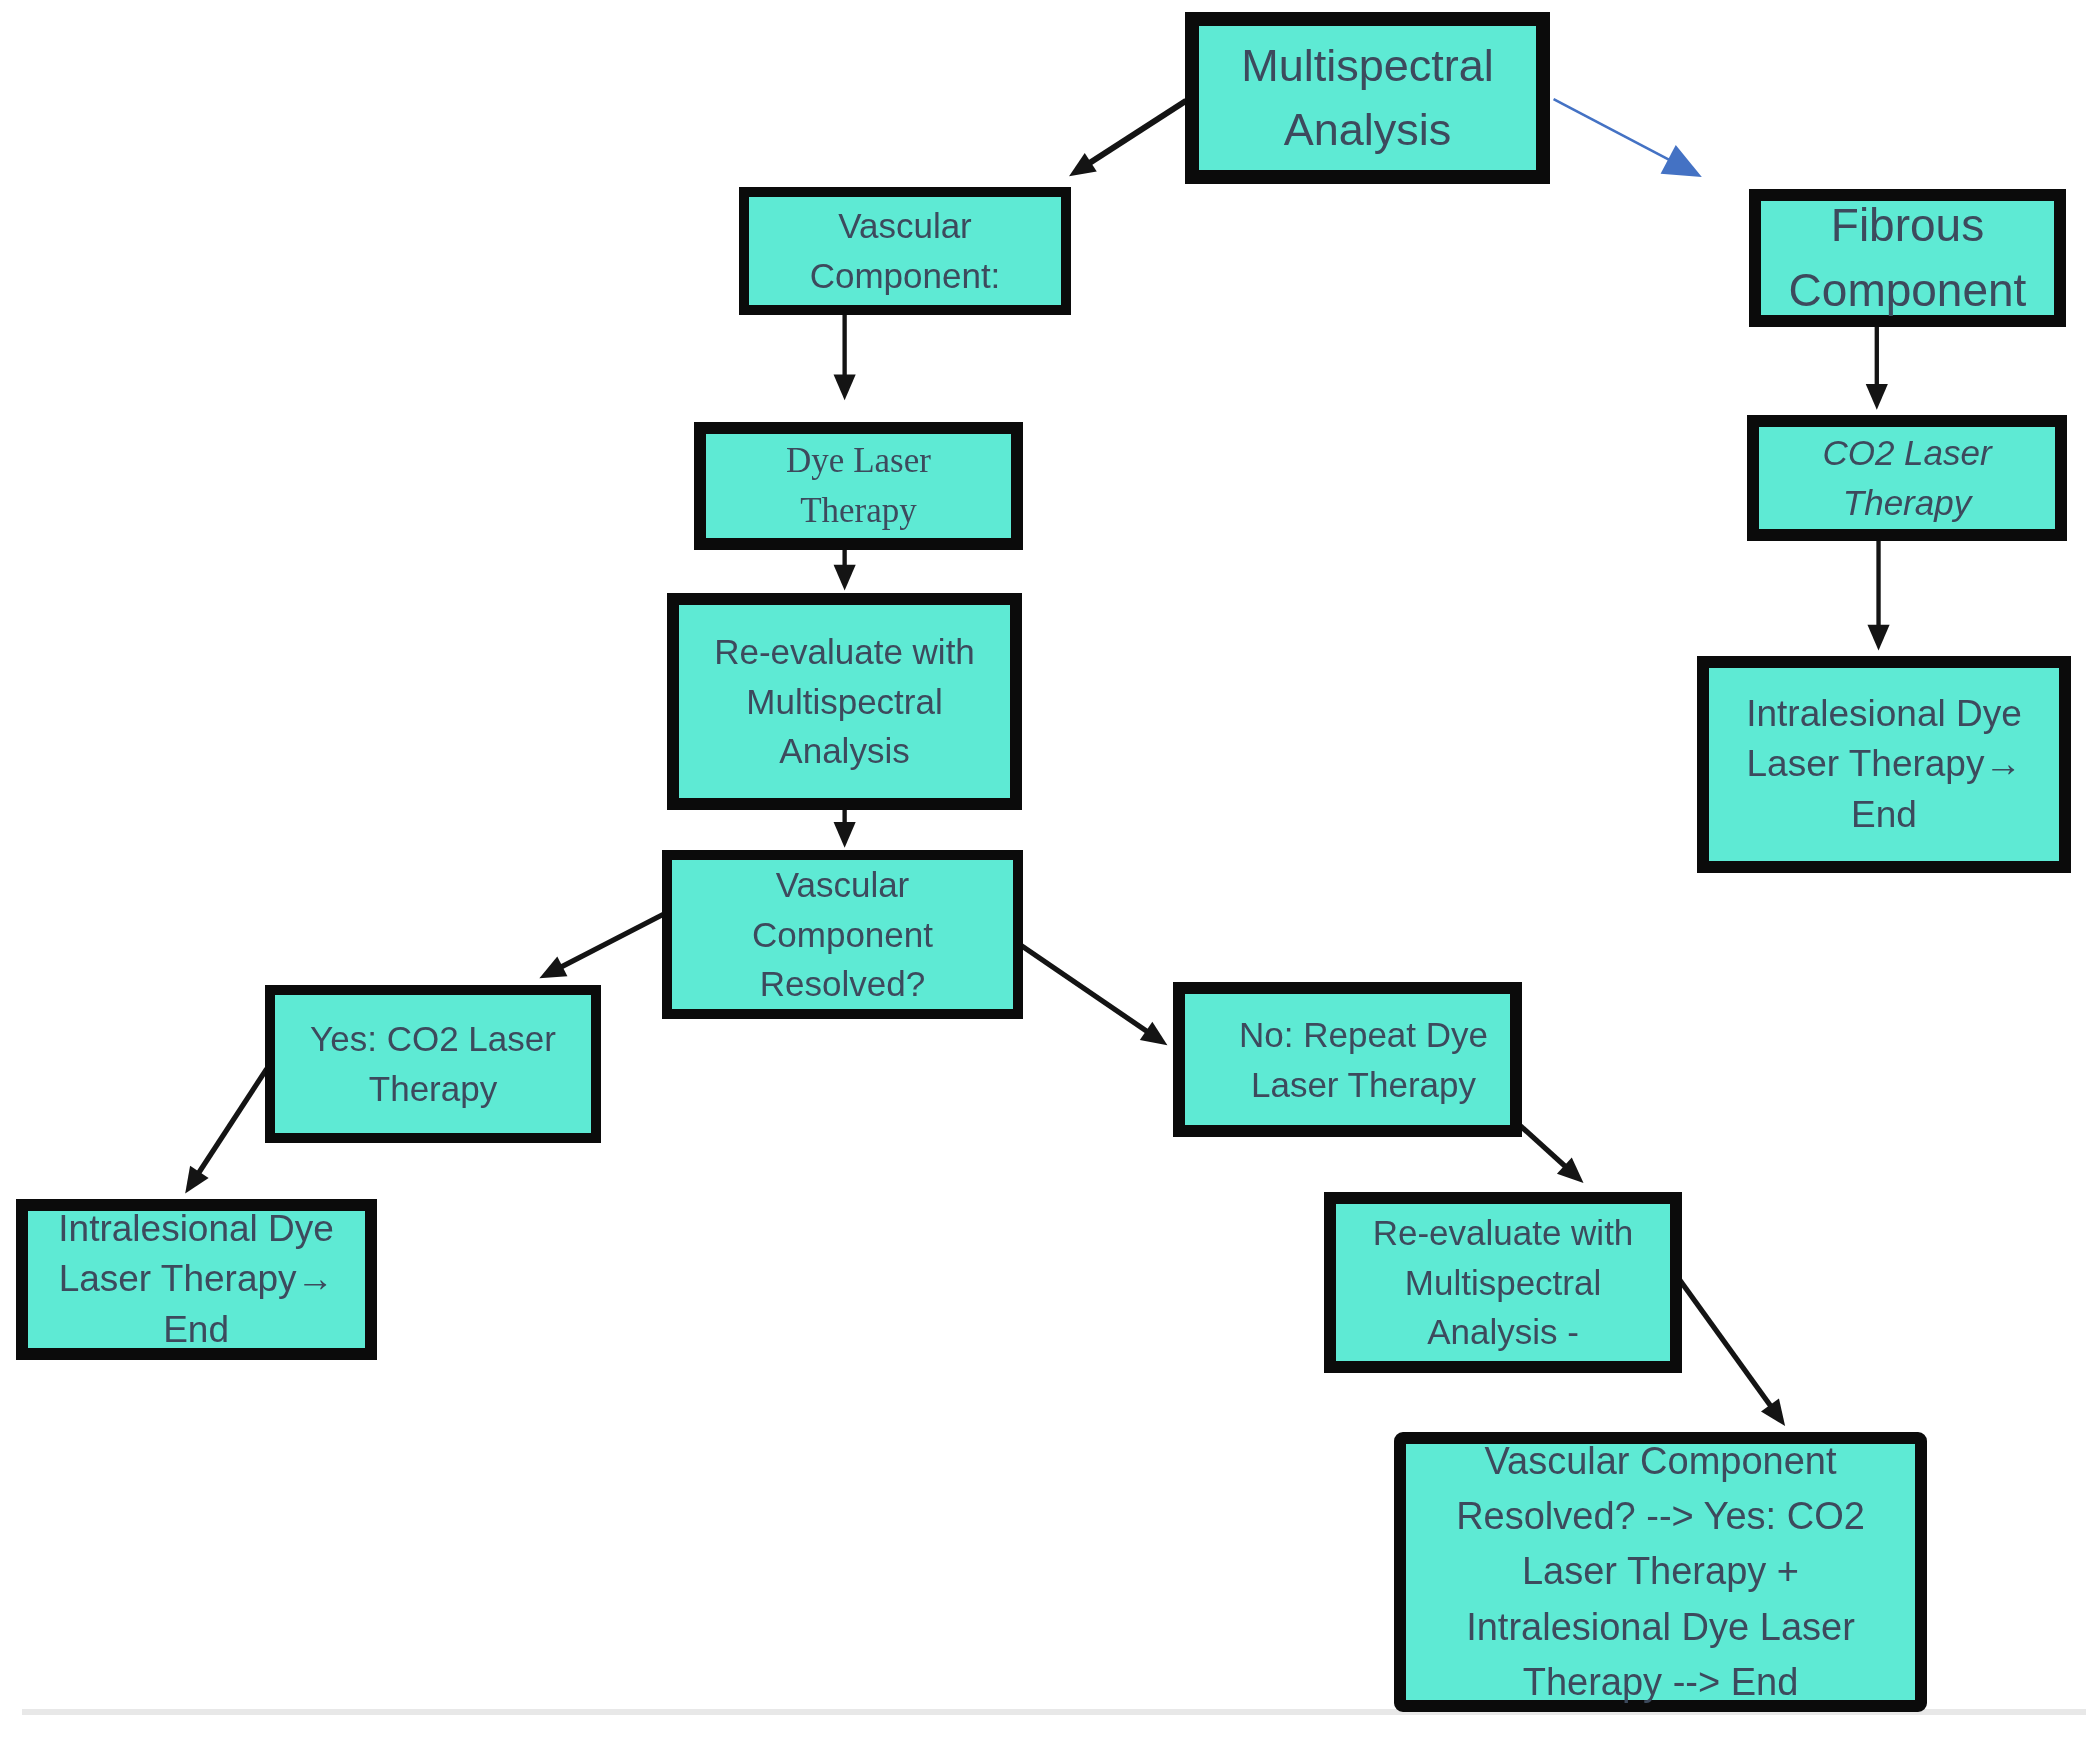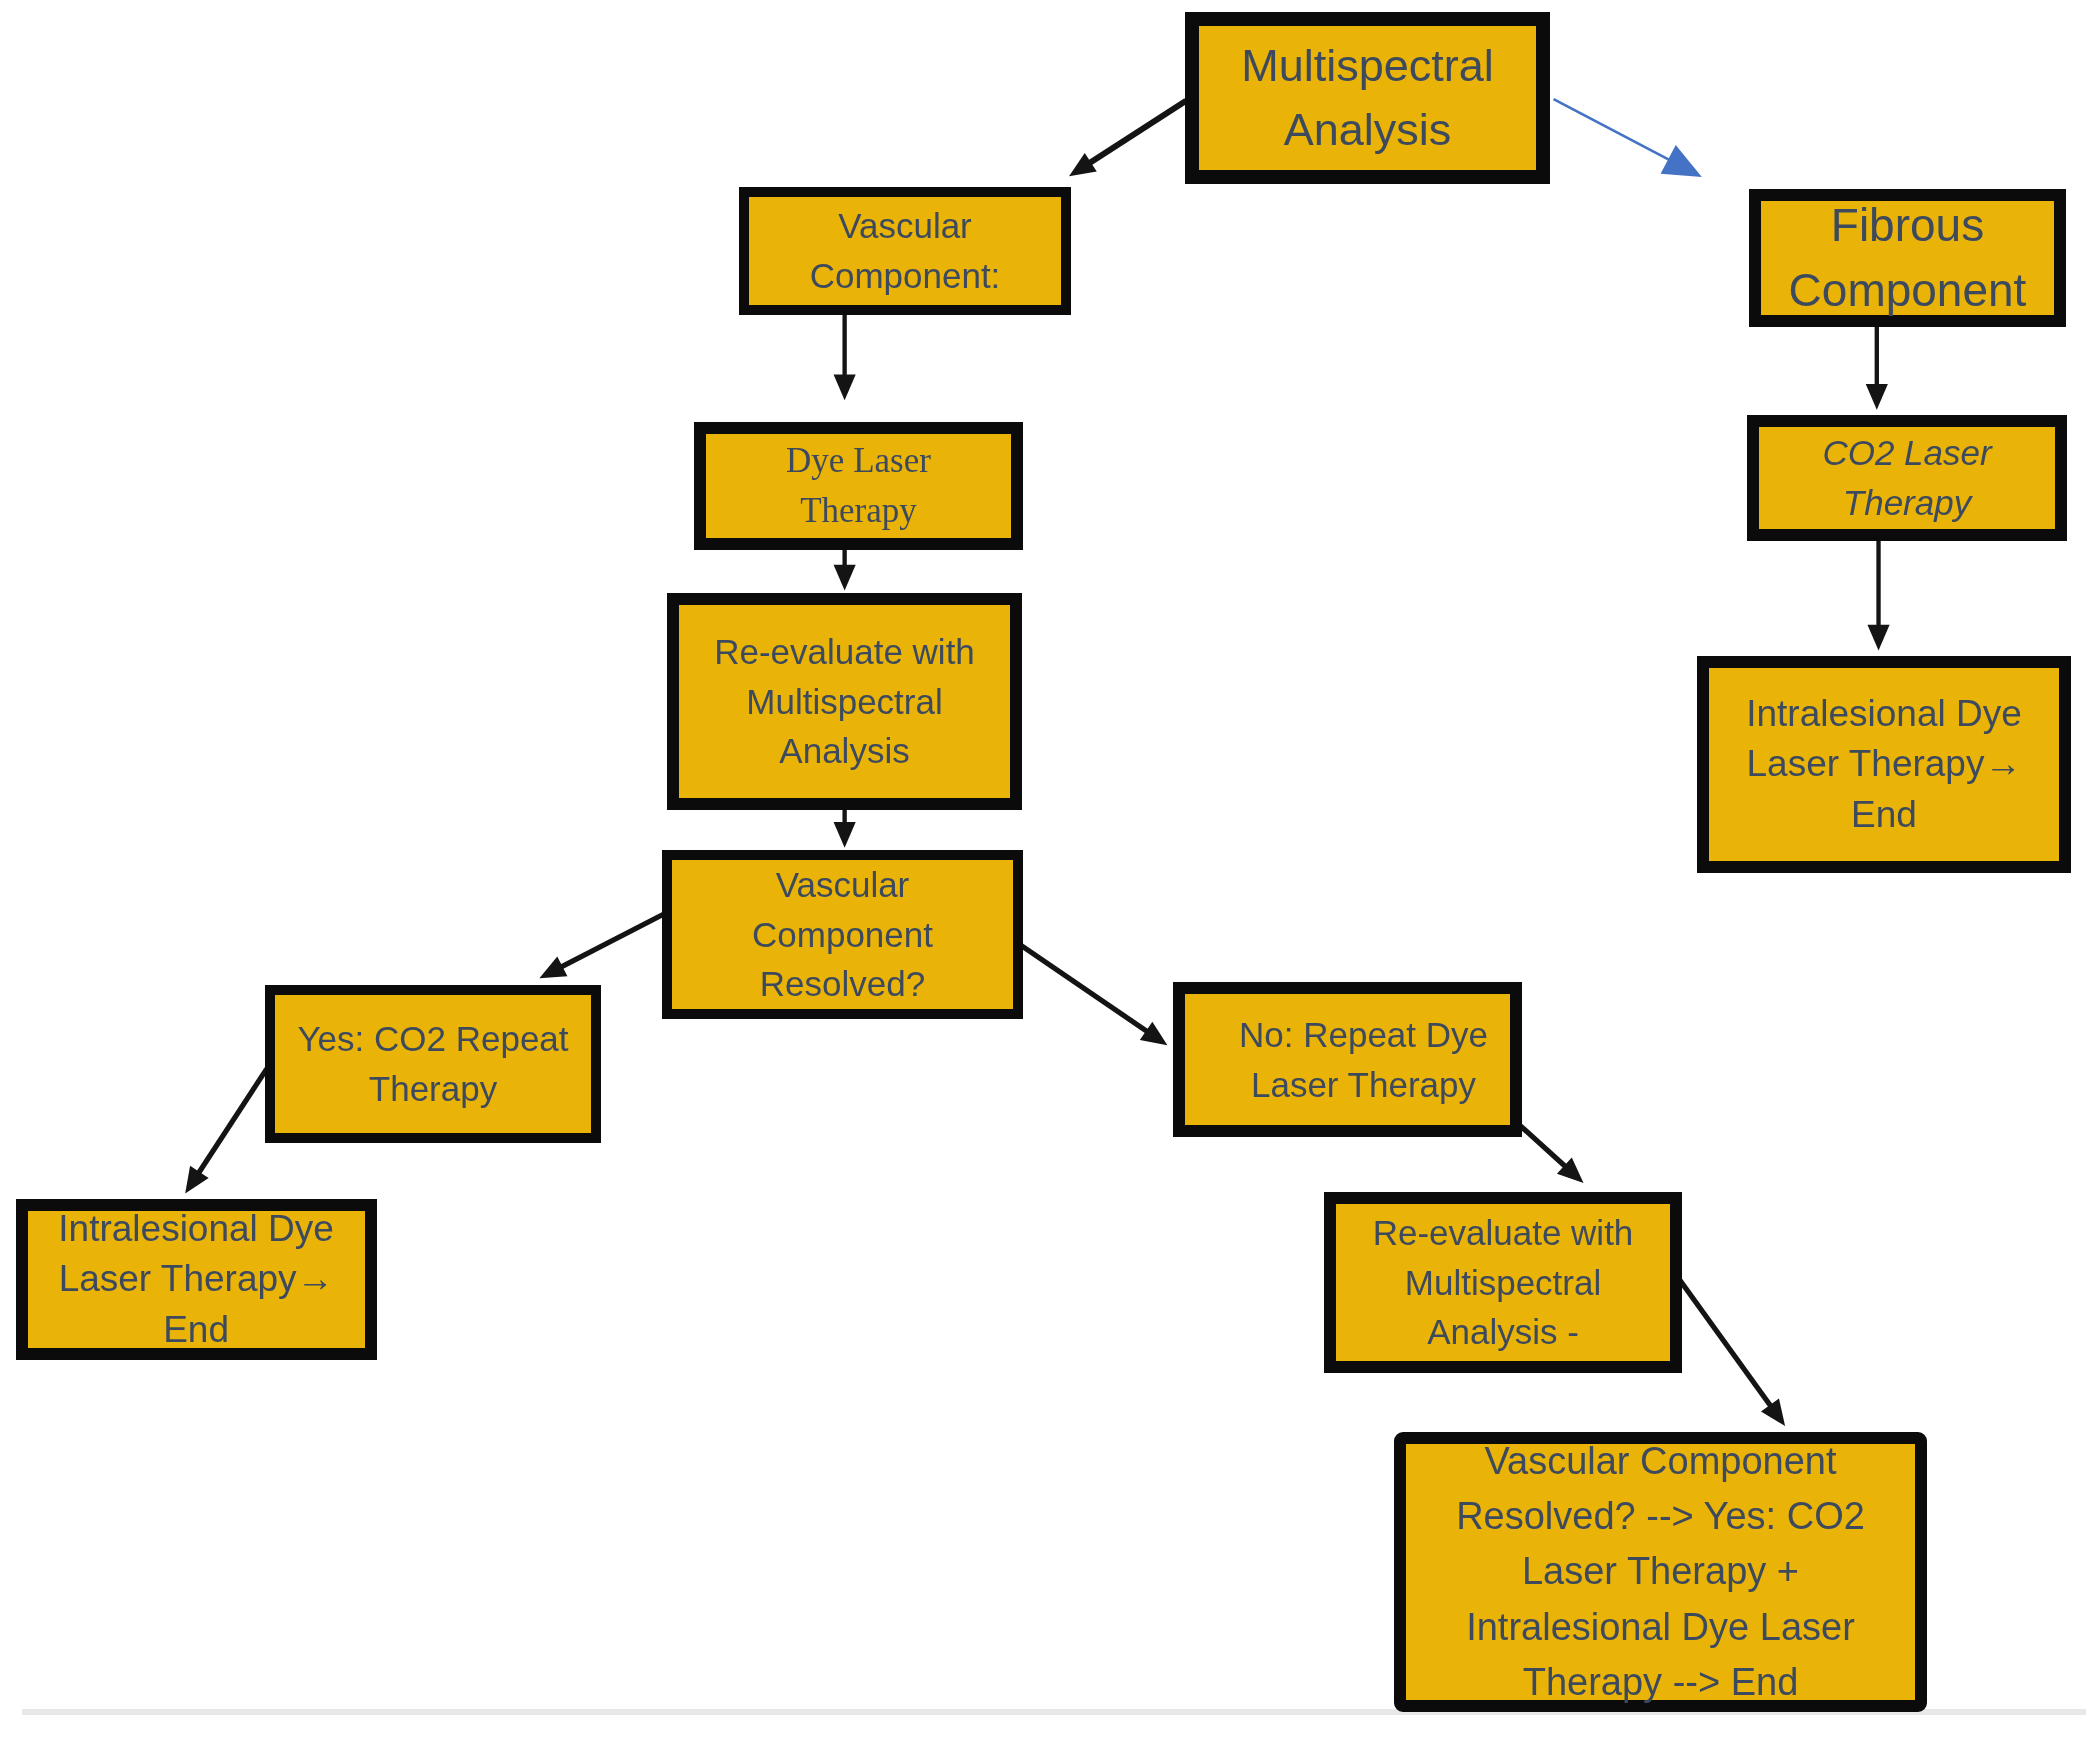--- a/index.html
+++ b/index.html
@@ -2,21 +2,21 @@
 <html style="font-size:14px"><head>
 <meta charset="utf-8">
 <style>
   html,body{margin:0;padding:0;background:#ffffff;}
   .canvas{
     position:relative;width:2095px;height:1742px;background:#ffffff;overflow:hidden;
     font-family:"Liberation Sans",sans-serif;
   }
   .edges{position:absolute;left:0;top:0;width:2095px;height:1742px;pointer-events:none;}
   .node{
-    position:absolute;background:#eab308;border:10.4px solid #0b0b0b;color:#3d4a5d;
+    position:absolute;background:#5eead4;border:10.4px solid #0b0b0b;color:#3d4a5d;
     display:flex;align-items:center;justify-content:center;text-align:center;
     box-sizing:border-box;white-space:pre-line;line-height:1.42;overflow:visible;
     font-weight:400;
   }
   .page-line{position:absolute;left:22px;top:1709px;width:2064px;height:6px;background:#e8e8e8;}
   
   #n-ma  {left:1185px;top:12px;  width:365px;height:172px;font-size:45px;border-width:14px;}
   #n-vc  {left:739px; top:187px; width:332px;height:128px;font-size:35px;border-width:10.4px;}
   #n-dl  {left:694px; top:422px; width:329px;height:128px;font-size:35px;border-width:12px;font-family:Liberation Serif, serif;}
   #n-re1 {left:667px; top:593px; width:355px;height:217px;font-size:35px;border-width:12px;}
@@ -76,21 +76,21 @@
     <span>Re-evaluate with
 Multispectral
 Analysis</span>
   </div>
   <div class="node" id="n-vr">
     <span>Vascular
 Component
 Resolved?</span>
   </div>
   <div class="node" id="n-yes">
-    <span>Yes: CO2 Repeat
+    <span>Yes: CO2 Laser
 Therapy</span>
   </div>
   <div class="node" id="n-il">
     <span>Intralesional Dye
 Laser Therapy→
 End</span>
   </div>
   <div class="node" id="n-no">
     <span>No: Repeat Dye
 Laser Therapy</span>

